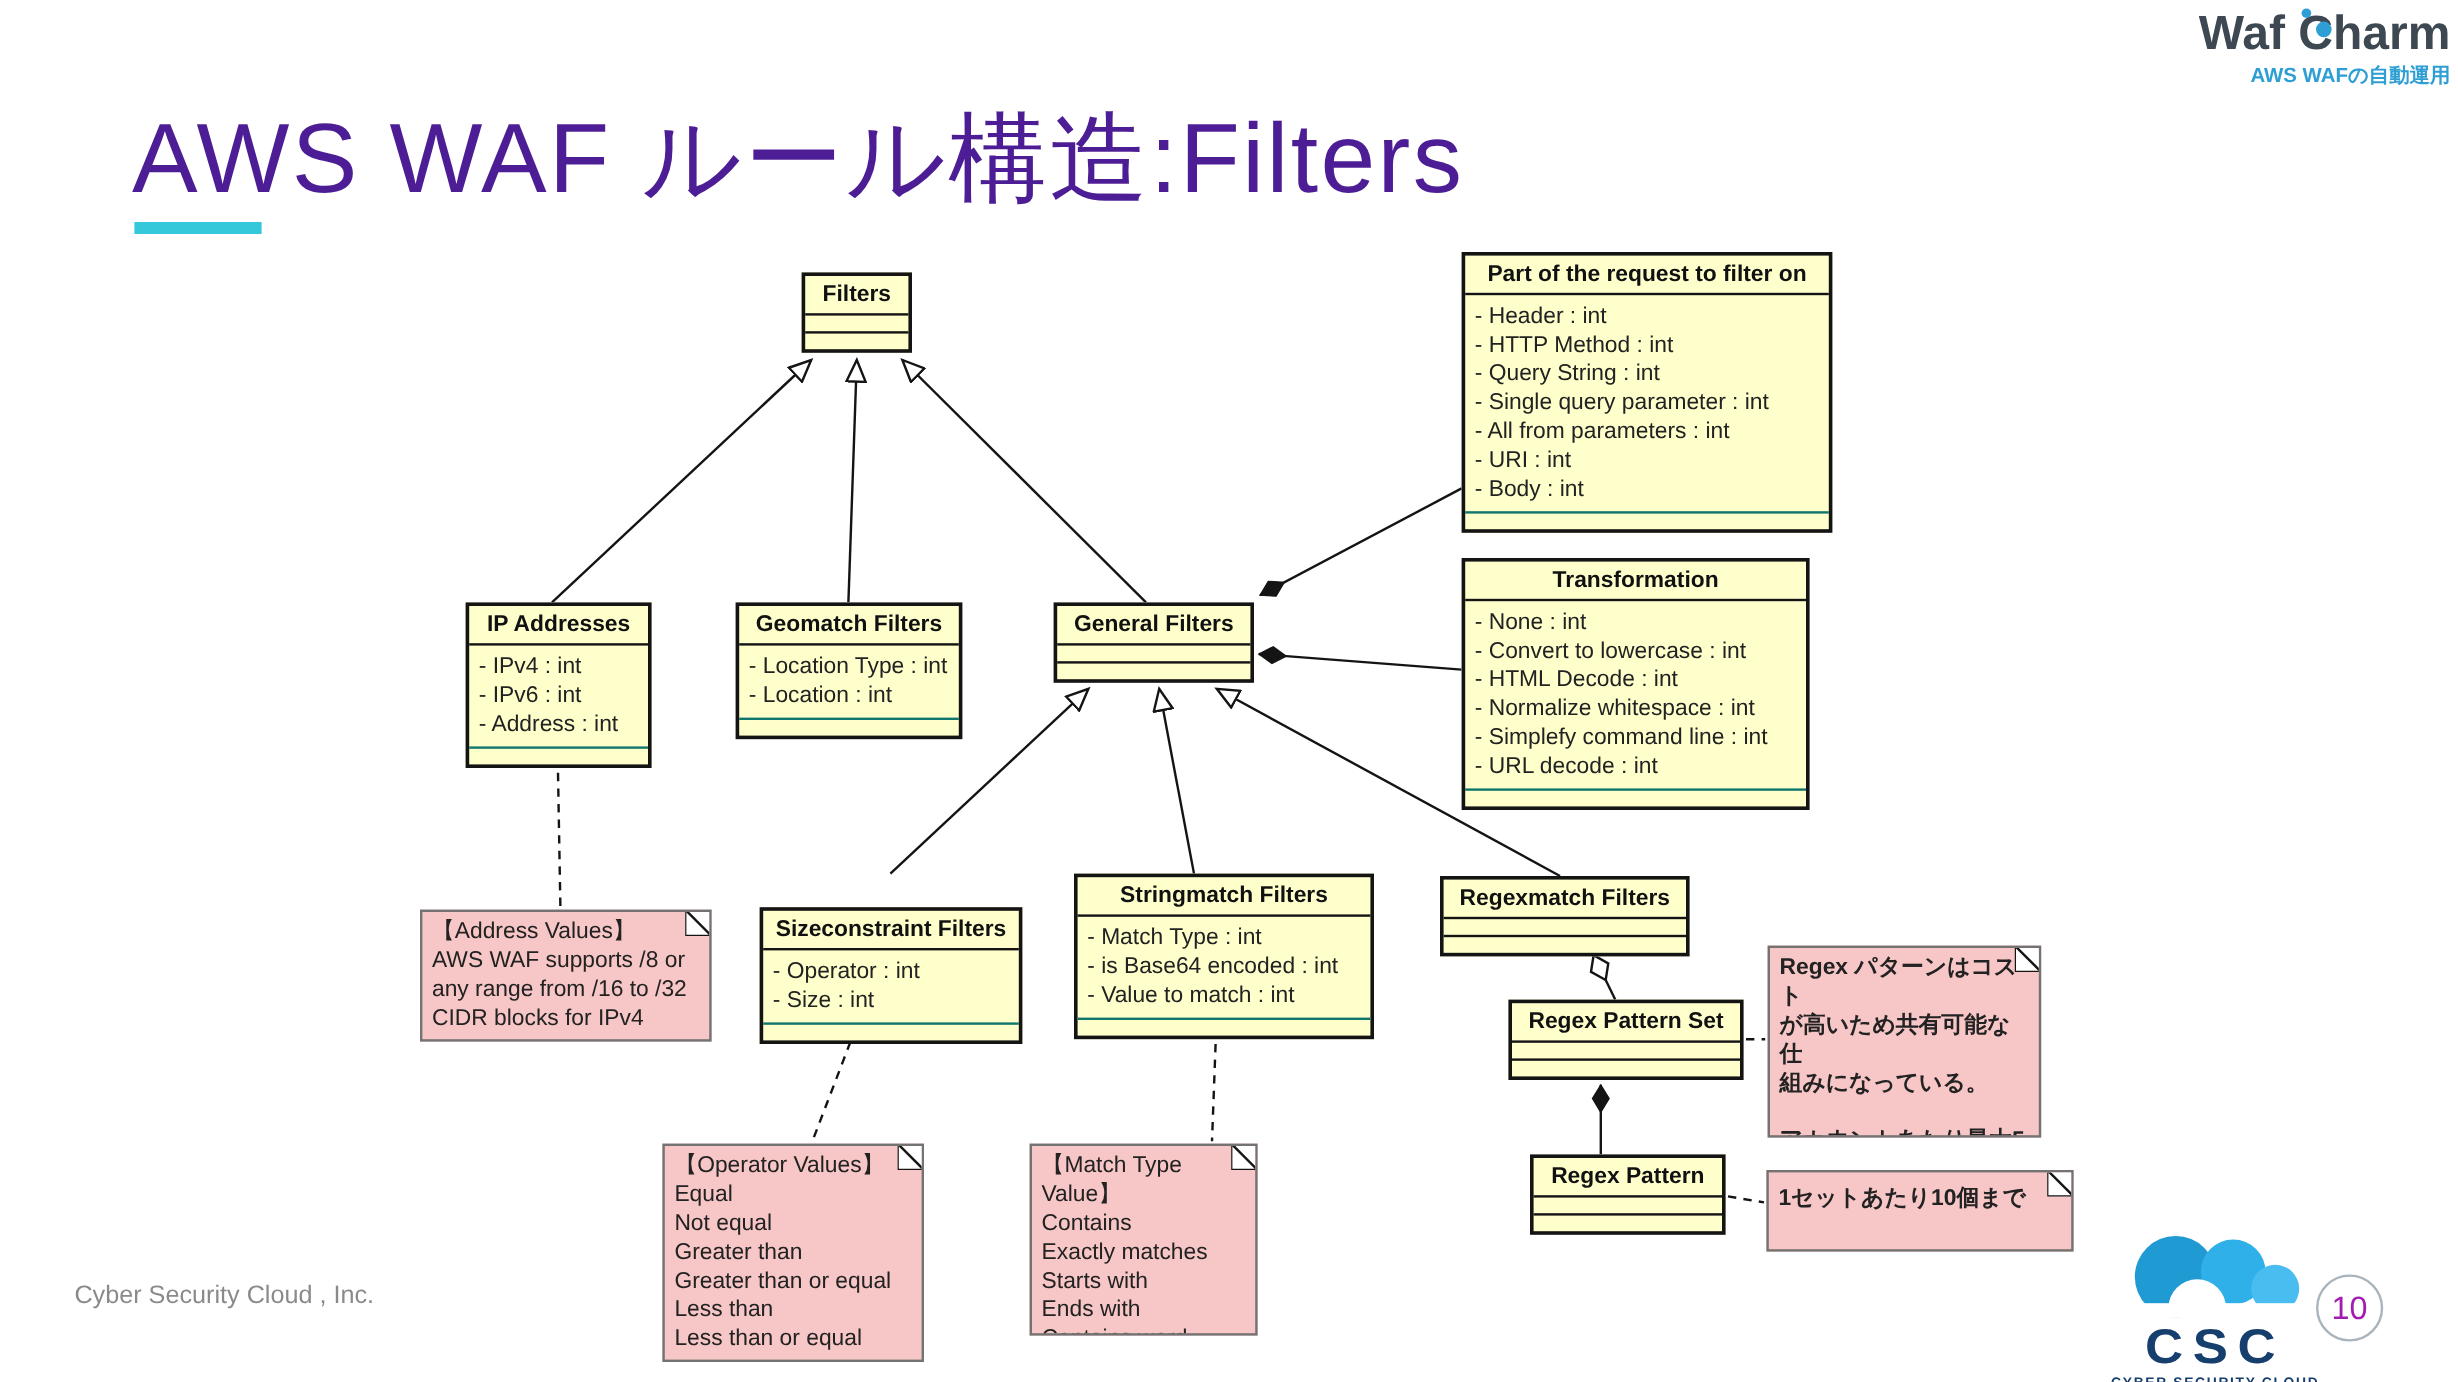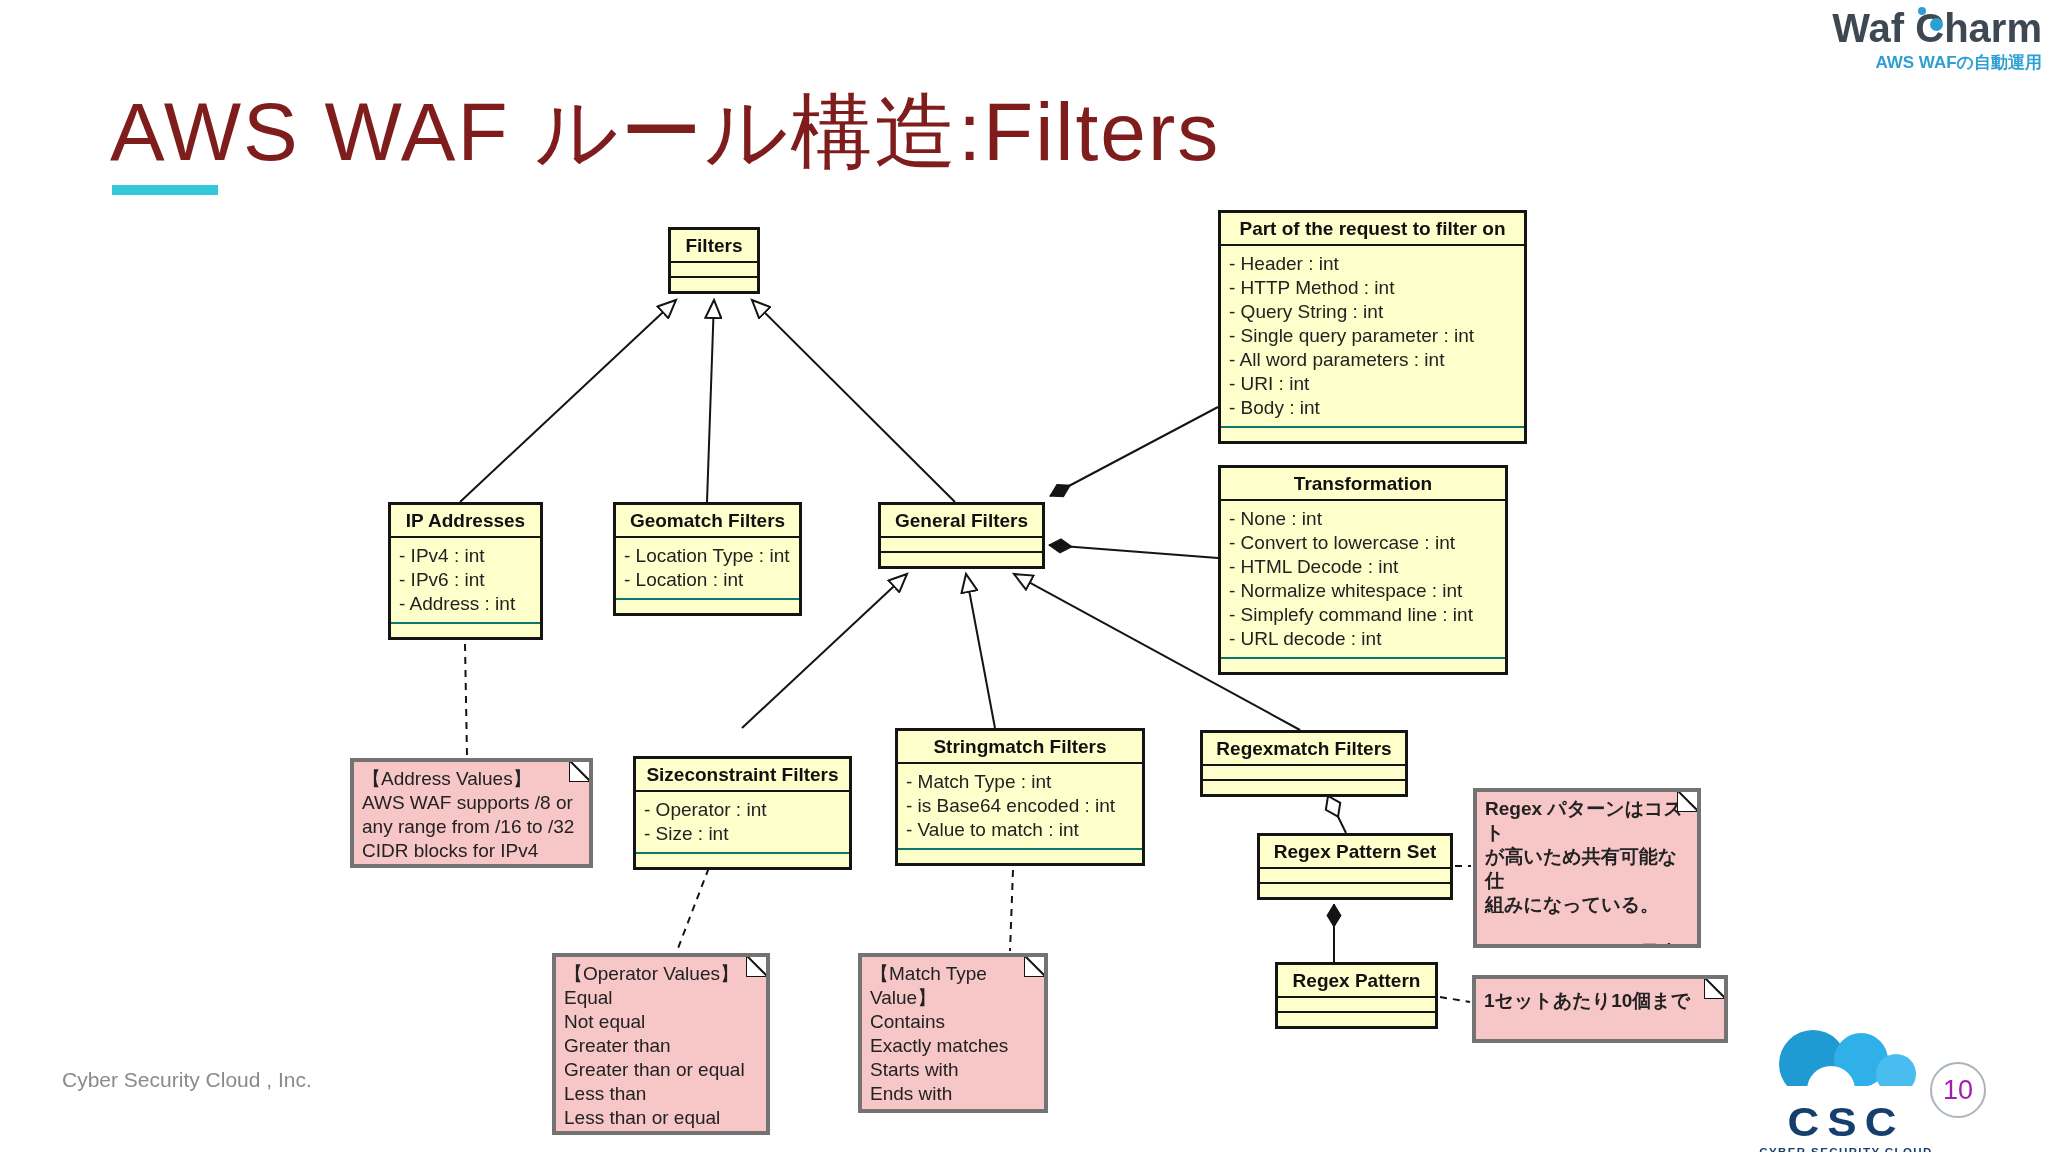--- a/index.html
+++ b/index.html
@@ -3,21 +3,21 @@
 <meta charset="utf-8">
 <style>
   html,body{margin:0;padding:0;}
   body{
     width:2048px;height:1152px;position:relative;overflow:hidden;
     background:#ffffff;font-family:"Liberation Sans", sans-serif;color:#222;
   }
   
   .slide-title{
     position:absolute;left:110px;top:78px;font-size:82px;letter-spacing:2px;
-    color:#7f1d1d;white-space:nowrap;
+    color:#4c1d95;white-space:nowrap;
   }
   .title-underline{position:absolute;left:112px;top:185px;width:106px;height:10px;background:#35c8db;}
   .wafcharm{position:absolute;left:1826px;top:6px;width:216px;text-align:right;}
   .wafcharm .name{font-size:40px;font-weight:bold;color:#3d4852;line-height:1.1;white-space:nowrap;}
   .wafcharm .tagline{font-size:17px;font-weight:bold;color:#2e9fd4;margin-top:1px;white-space:nowrap;}
   .wafcharm .dot{position:absolute;border-radius:50%;background:#2e9fd4;}
   .wafcharm .dot.big{width:13px;height:13px;left:104px;top:12px;}
   .wafcharm .dot.small{width:8px;height:8px;left:92px;top:1px;}
   
   .uml{
@@ -25,21 +25,21 @@
   }
   .uml-title{
     border-bottom:2px solid #141414;font-weight:bold;font-size:19px;text-align:center;
     padding:5px 4px 4px 4px;color:#111;white-space:nowrap;
   }
   .uml-attrs{border-bottom:2px solid #0f766e;font-size:19px;line-height:24px;padding:6px 8px;color:#222;}
   .uml-empty{height:13px;border-bottom:2px solid #141414;}
   .uml-empty.last{border-bottom:none;}
   
   .note{
-    position:absolute;background:#f7c6c6;border:4px solid #737373;box-sizing:border-box;
+    position:absolute;background:#f7c6c6;border:2px solid #737373;box-sizing:border-box;
     padding:5px 8px;font-size:19px;line-height:24px;color:#222;overflow:hidden;
   }
   .note.jp{font-weight:bold;}
   .note .fold{position:absolute;top:-2px;right:-2px;}
   
   #connectors{position:absolute;left:0;top:0;z-index:0;}
   .uml,.note{z-index:2;}
   
   .company{position:absolute;left:62px;top:1068px;font-size:21px;color:#8a8a8a;}
   .csc-logo{position:absolute;left:1746px;top:1018px;width:200px;text-align:center;}
@@ -109,21 +109,21 @@
   <div class="uml-empty last"></div>
 </div>
 
 <div class="uml" style="left:1218px;top:210px;width:309px;">
   <div class="uml-title">Part of the request to filter on</div>
   <div class="uml-attrs">
       <div>- Header : int</div>
       <div>- HTTP Method : int</div>
       <div>- Query String : int</div>
       <div>- Single query parameter : int</div>
-      <div>- All word parameters : int</div>
+      <div>- All from parameters : int</div>
       <div>- URI : int</div>
       <div>- Body : int</div>
     </div>
   <div class="uml-empty last"></div>
 </div>
 
 <div class="uml" style="left:1218px;top:465px;width:290px;">
   <div class="uml-title">Transformation</div>
   <div class="uml-attrs">
       <div>- None : int</div>

